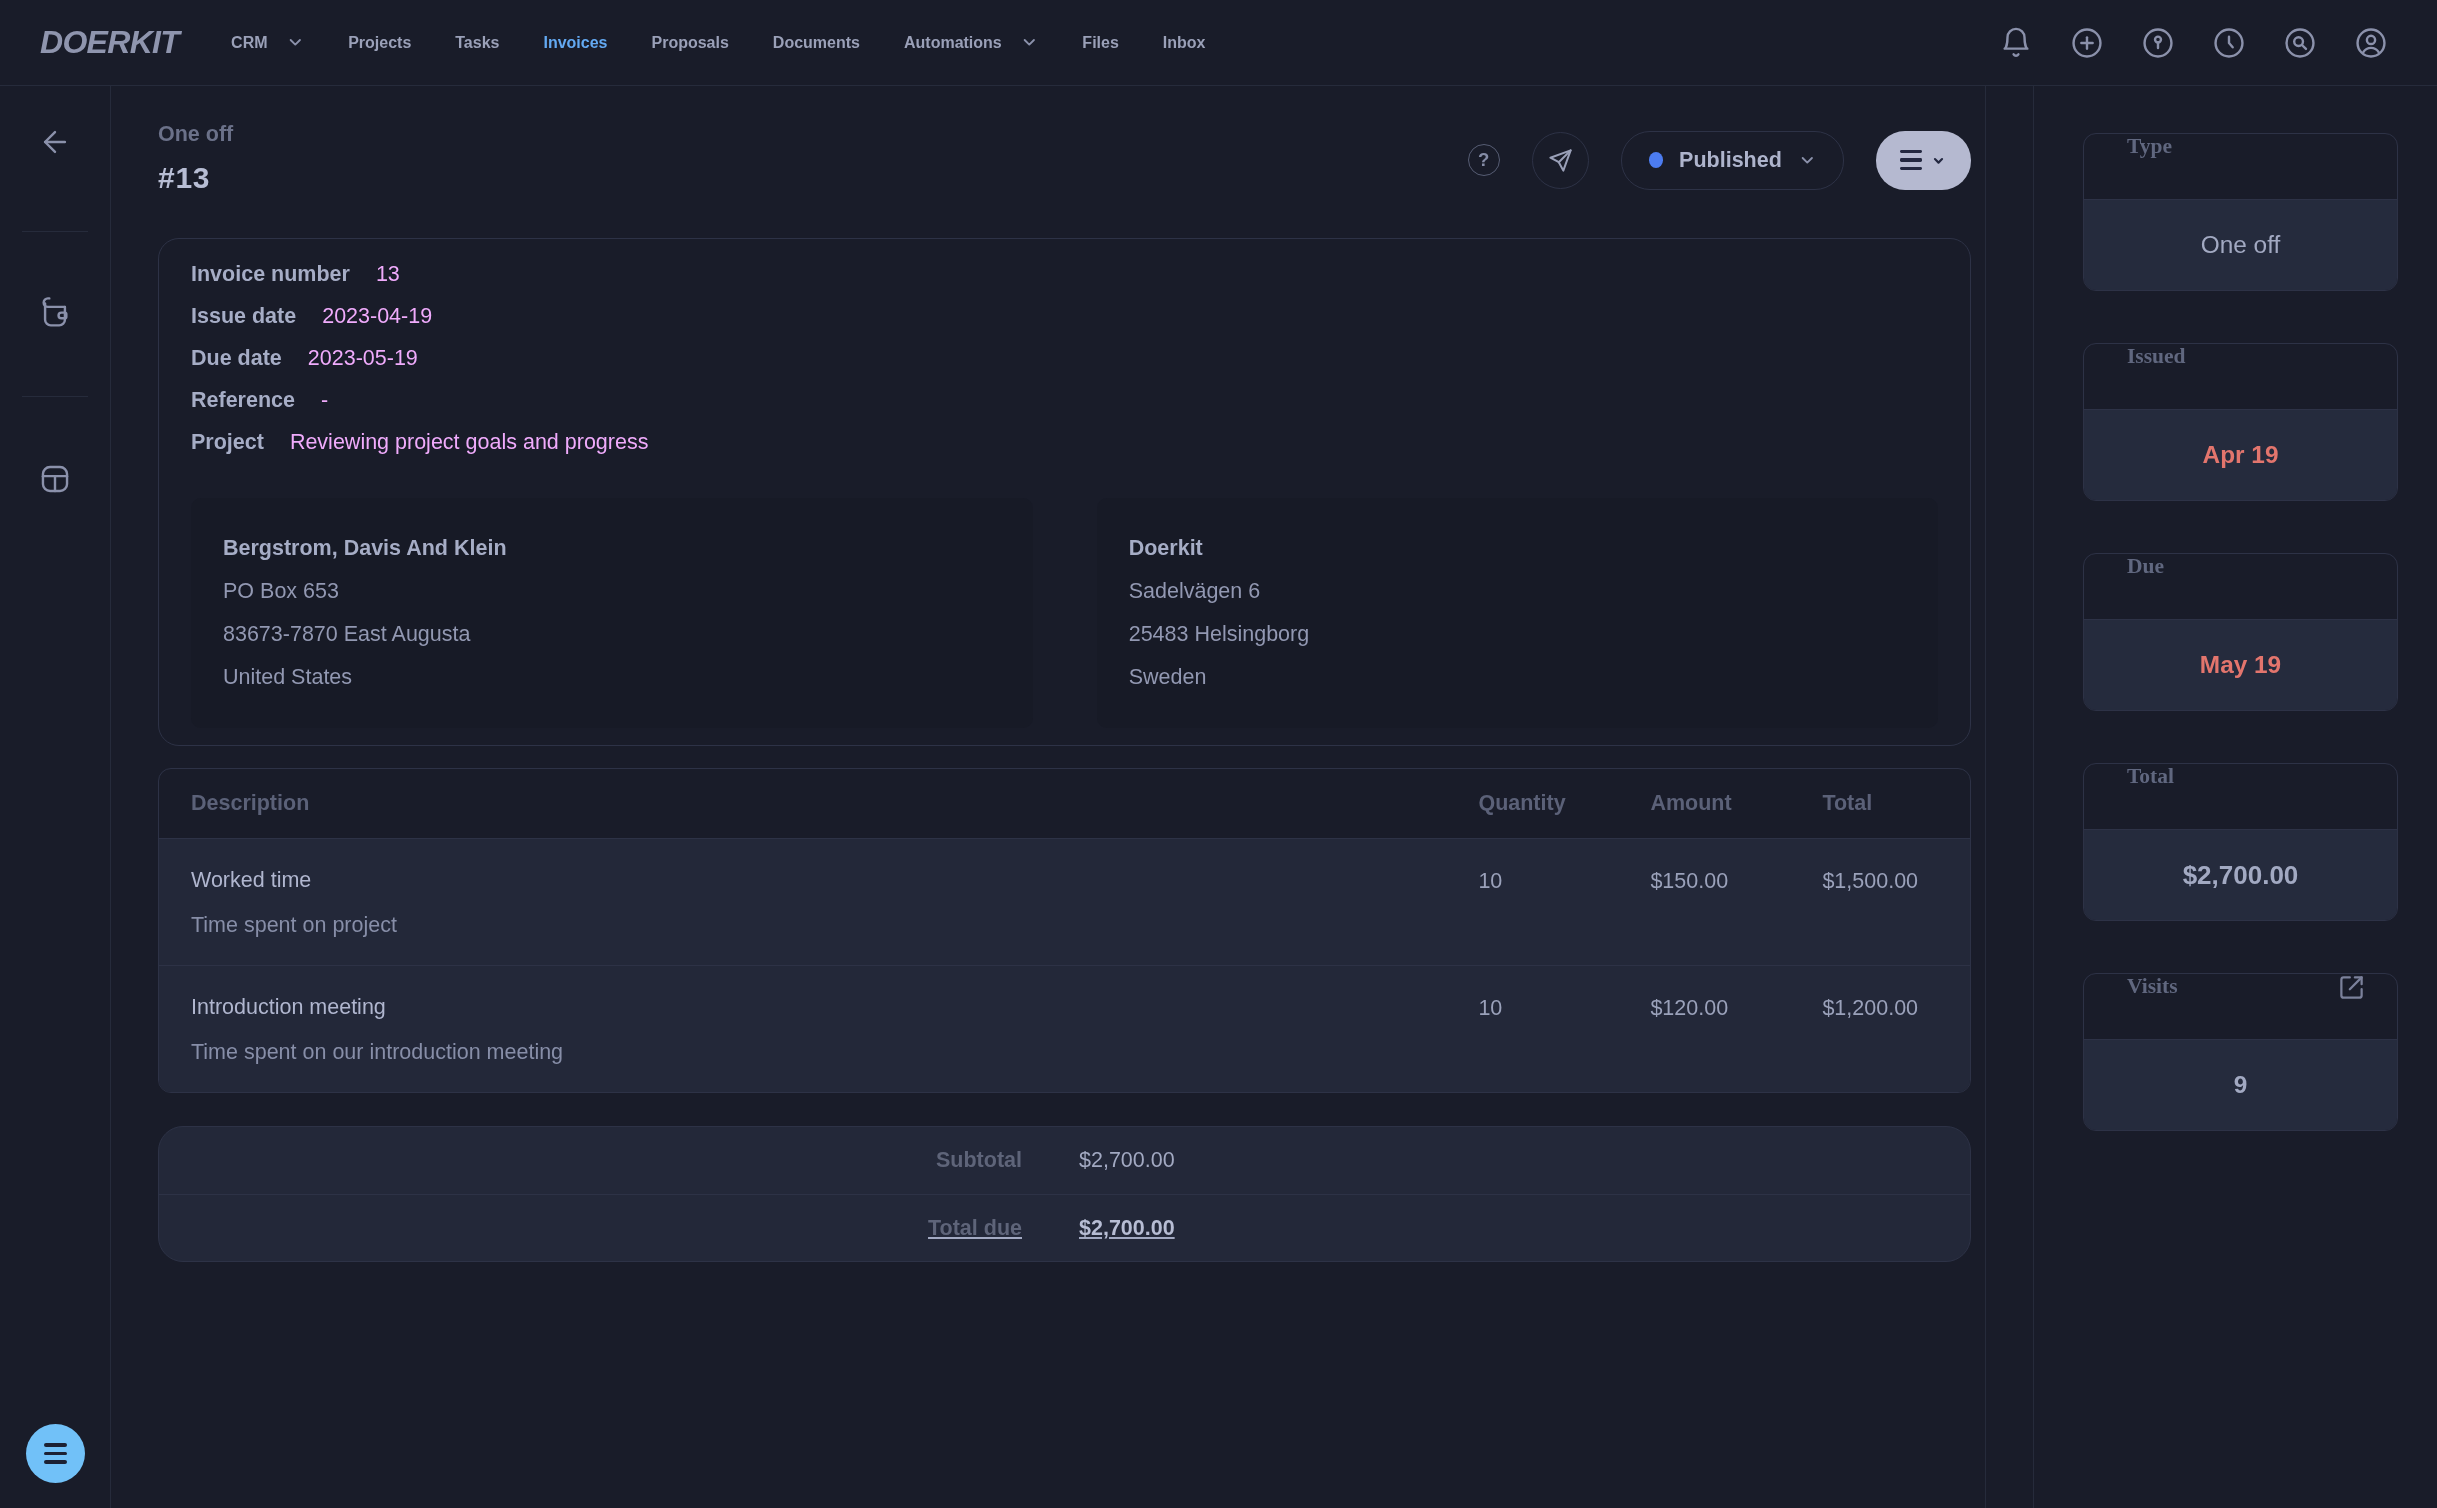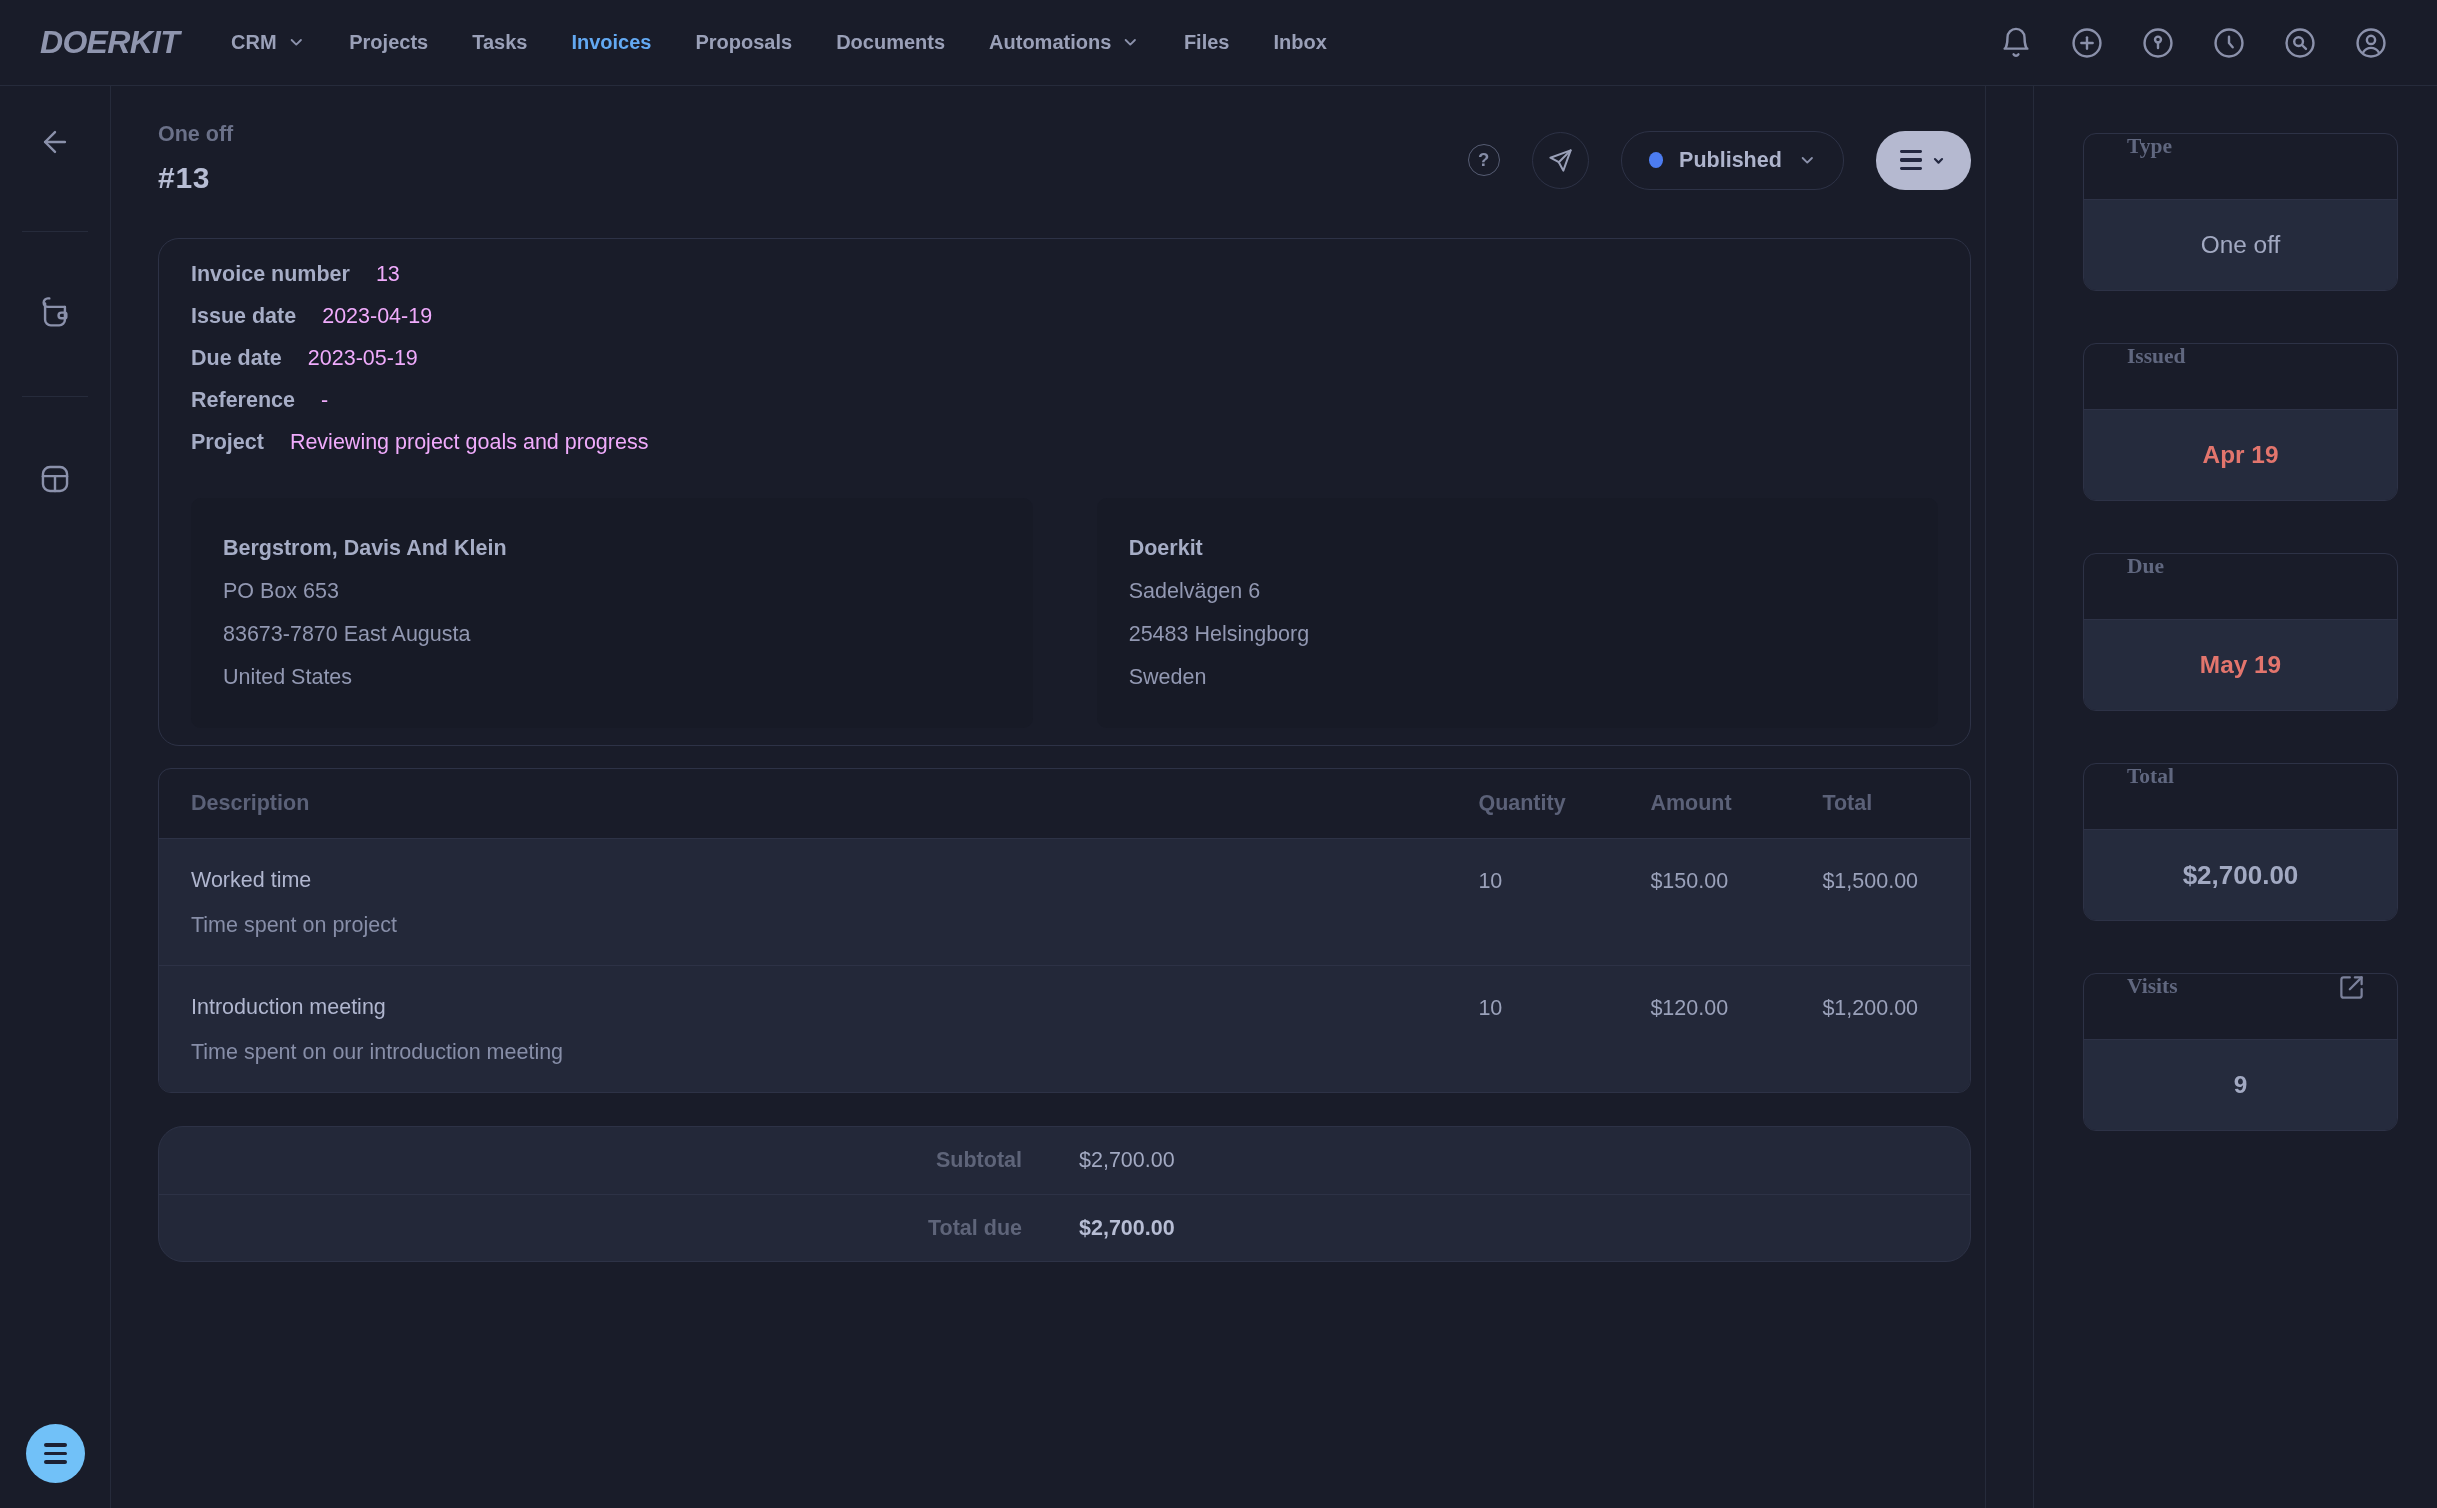--- a/index.html
+++ b/index.html
@@ -28,22 +28,22 @@
   body{background:var(--bg);font-family:"Liberation Sans",sans-serif;color:var(--text-2);
        display:flex;flex-direction:column;}
   svg{display:block;}
 
   
   .navbar{height:86px;flex:0 0 86px;display:flex;align-items:center;
           padding:0 50px 0 40px;border-bottom:1.4px solid var(--line);}
   .logo{font-size:32px;font-weight:bold;font-style:italic;color:#8f95ae;
         letter-spacing:-0.7px;margin-right:52px;}
   .nav-links{display:flex;align-items:center;gap:44px;}
-  .nav-link{font-size:20px;font-weight:700;color:#9aa0b8;display:flex;align-items:center;
-            gap:10px;cursor:pointer;white-space:nowrap;}
+  .nav-link{font-size:16px;font-weight:700;color:#9aa0b8;display:flex;align-items:center;
+            gap:18px;cursor:pointer;white-space:nowrap;}
   .nav-link.active{color:var(--blue);}
   .nav-icons{margin-left:auto;display:flex;align-items:center;gap:37px;}
   .nav-icons svg{width:34px;height:34px;stroke:var(--icon);fill:none;
                  stroke-width:1.7;stroke-linecap:round;stroke-linejoin:round;}
   .chev{width:18.6px;height:18.6px;stroke:#8b91ab;fill:none;stroke-width:2.4;
         stroke-linecap:round;stroke-linejoin:round;}
 
   
   .shell{flex:1;display:flex;min-height:0;}
   .rail{width:111px;flex:0 0 111px;border-right:1.4px solid var(--line);
@@ -103,21 +103,21 @@
   .thead span{font-size:21.5px;font-weight:600;color:#5b6178;}
   .trow{background:var(--row-bg);padding:29px 32px 27px;align-items:start;}
   .trow + .trow{border-top:1.4px solid var(--card-border);}
   .item-title{font-size:21.5px;font-weight:400;color:#b0b6cf;margin-bottom:20px;}
   .item-desc{font-size:21.5px;color:var(--text-4);}
   .num{font-size:21.5px;color:#9aa1ba;line-height:26px;}
 
   .cardC{border:1.4px solid var(--card-border);border-radius:25px;overflow:hidden;
          margin-top:33px;background:var(--row-bg);}
   .total-row{display:flex;align-items:center;height:67px;font-size:21.5px;}
-  .total-row + .total-row{border-top:1.4px solid var(--card-border);}
+  .total-row + .total-row{border-top:1.4px solid var(--card-border);text-decoration:underline;}
   .total-label{width:863px;text-align:right;font-weight:600;color:var(--muted);}
   .total-value{margin-left:57px;color:var(--text-2);}
   .total-row.grand .total-value{font-weight:700;color:var(--text-1);}
 
   
   .side-card{width:315px;border:1.4px solid var(--card-border);border-radius:13px;
              overflow:hidden;margin-bottom:52px;}
   .side-head{height:66px;display:flex;align-items:flex-start;justify-content:space-between;
              padding:0 32px 0 43px;border-bottom:1.4px solid var(--card-border);font-family:Liberation Serif, serif;}
   .side-head span{font-size:21.5px;font-weight:700;color:#60677f;}

